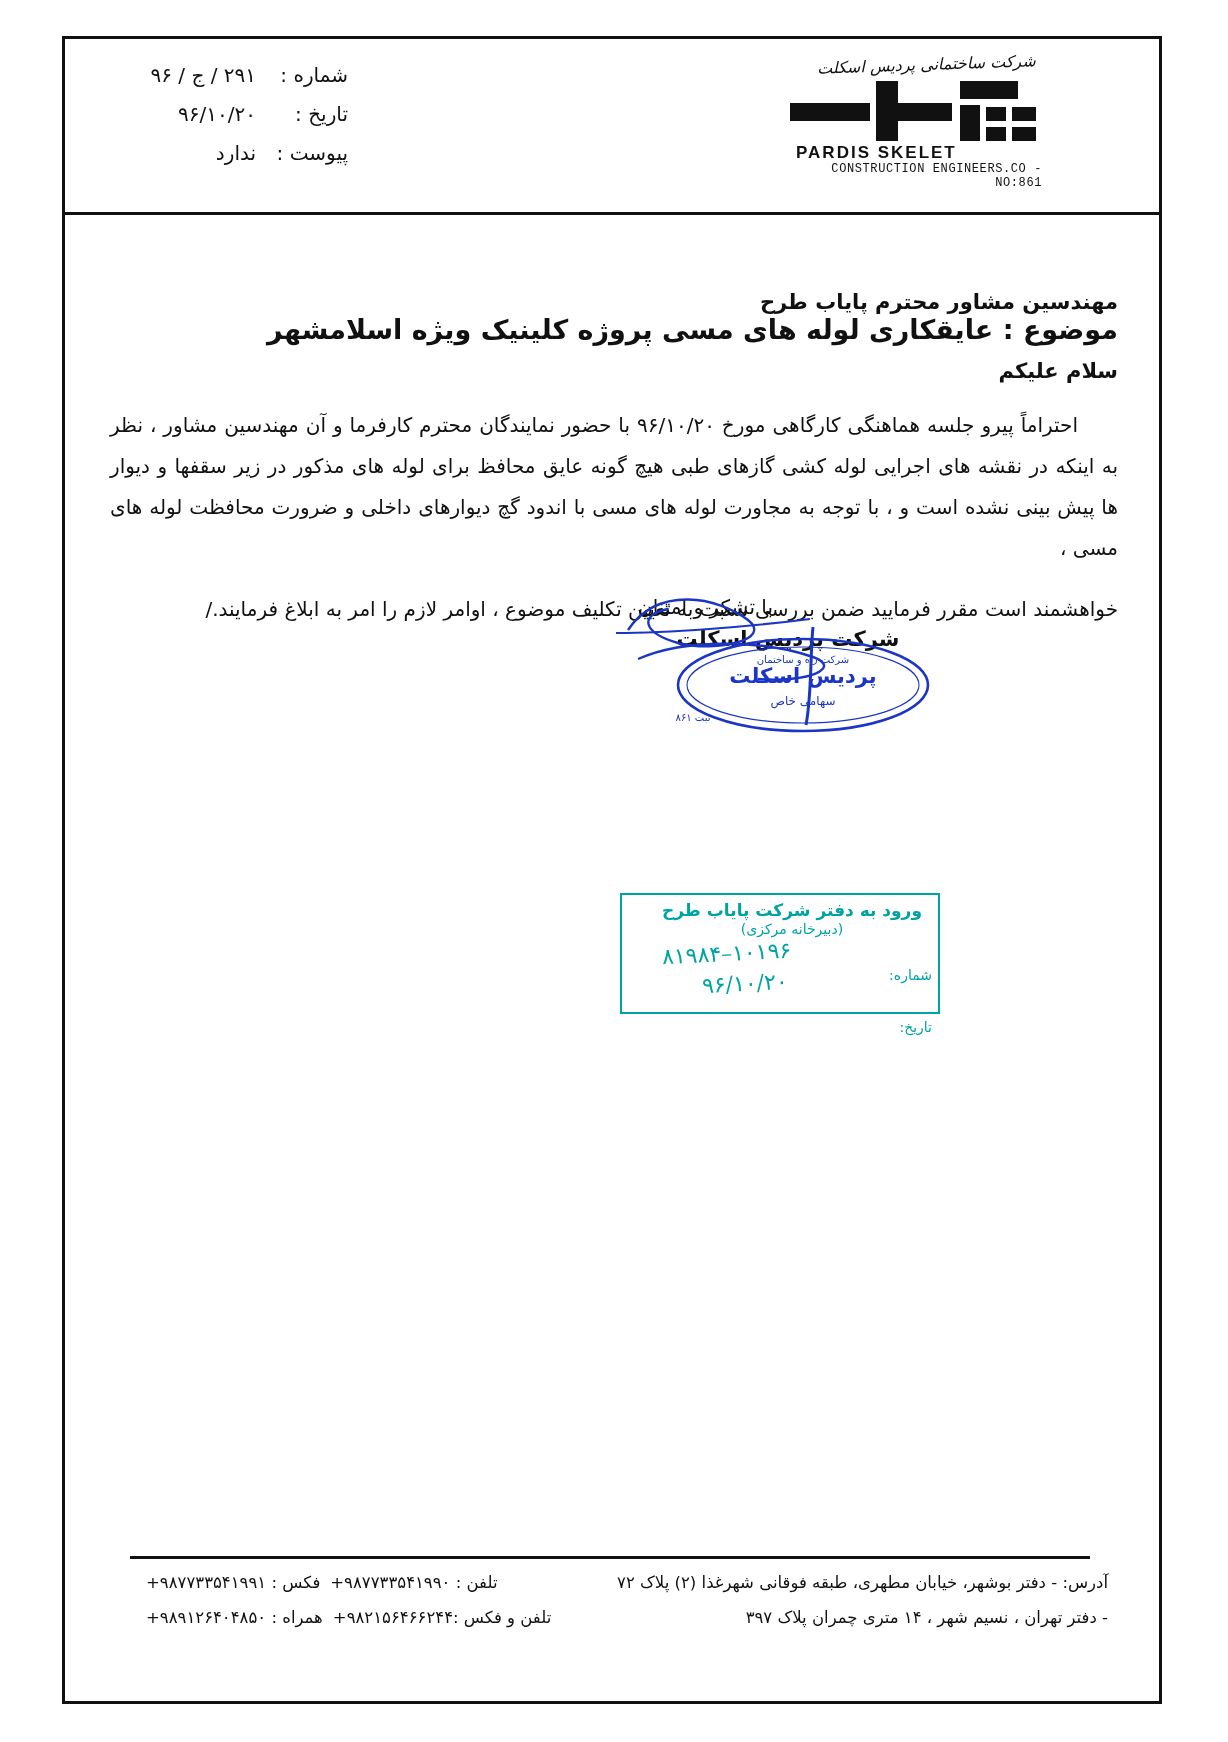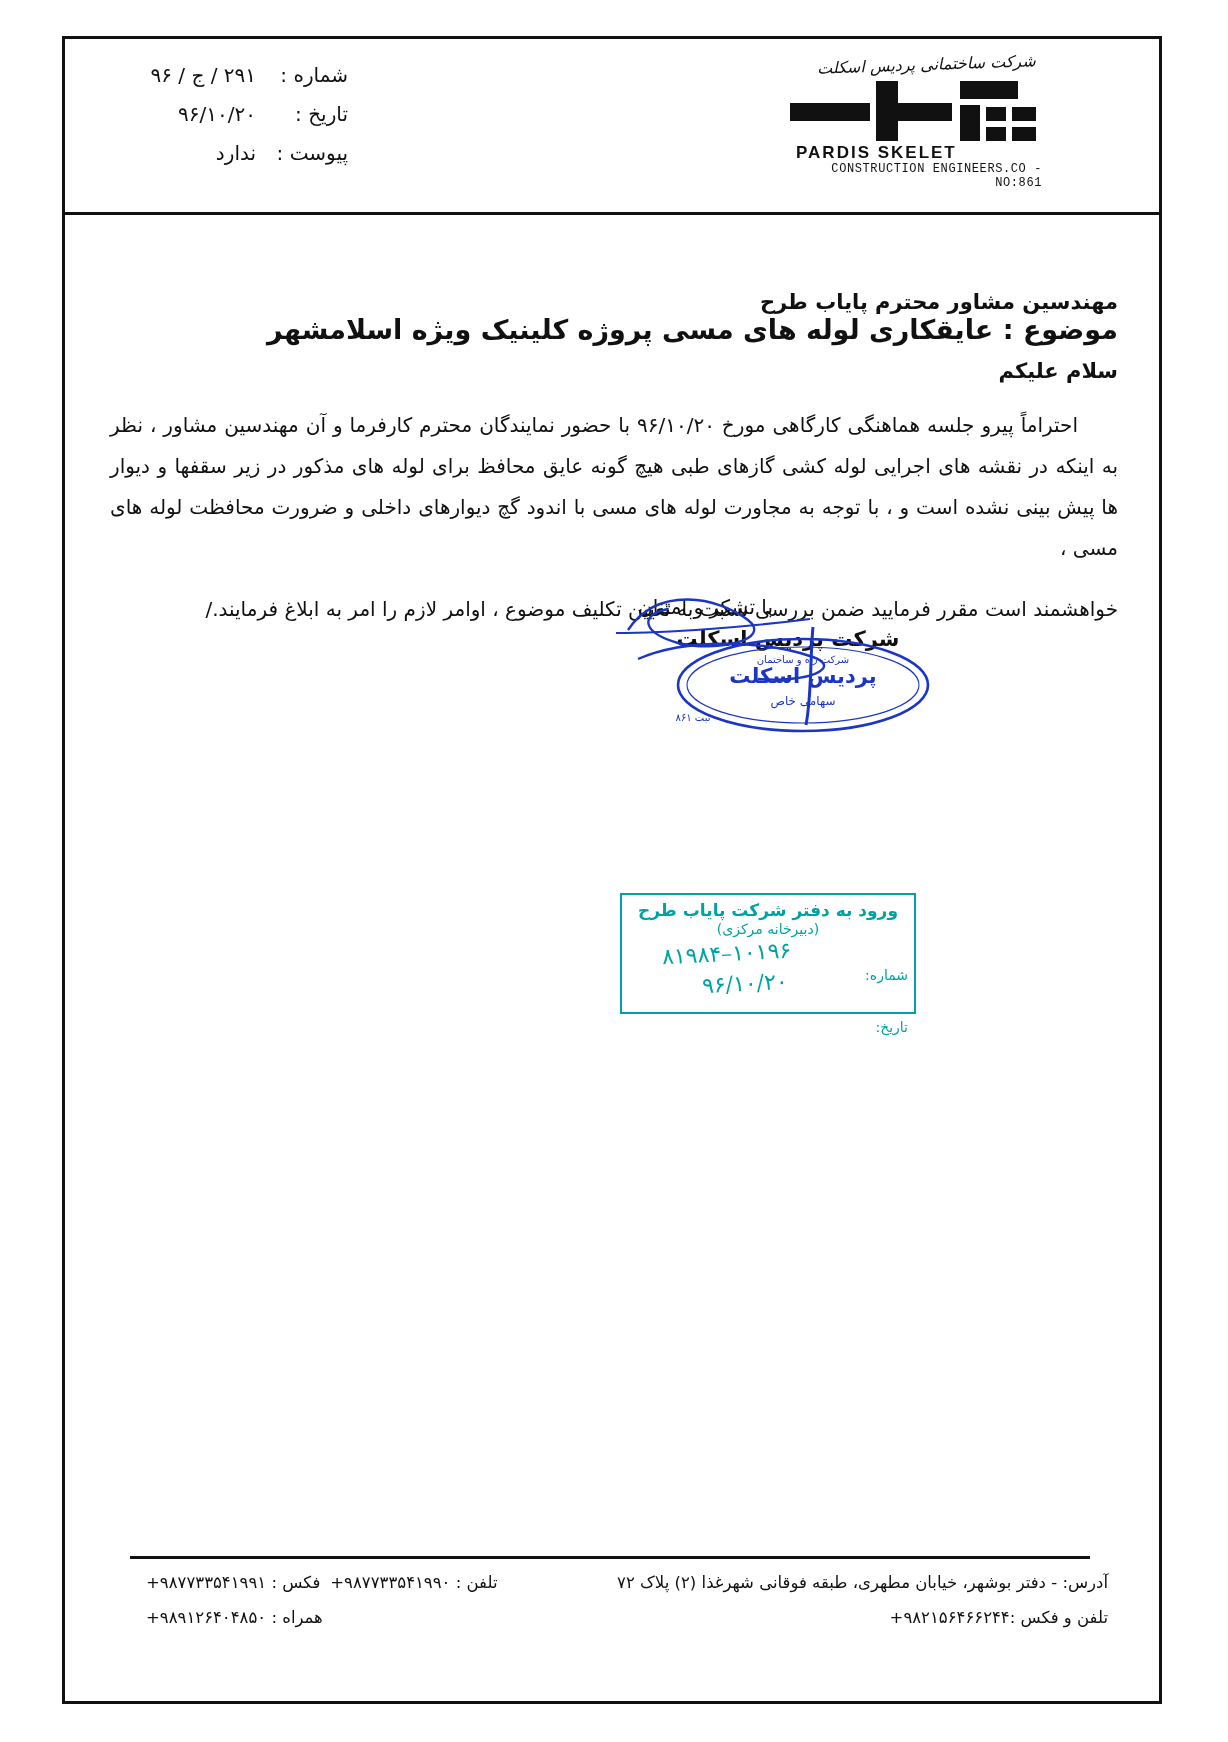--- a/index.html
+++ b/index.html
@@ -185,20 +185,21 @@
   .stamp {
     position: absolute;
     left: 620px;
     top: 893px;
     width: 292px;
     height: 117px;
     border: 2px solid #00a3a3;
     color: #00a3a3;
     direction: rtl;
     font-family: "DejaVu Sans", "Liberation Sans", sans-serif;
+    padding-left: 24px;
   }
   .stamp-title {
     text-align: center;
     font-size: 17px;
     font-weight: bold;
     margin-top: 5px;
     letter-spacing: 1px;
   }
   .stamp-sub {
     text-align: center;
@@ -331,18 +332,19 @@
   </div>
 
   <div class="footer-rule"></div>
   <div class="footer">
     <div class="footer-line">
       <span class="f-seg f-addr">آدرس: - دفتر بوشهر، خیابان مطهری، طبقه فوقانی شهرغذا (۲) پلاک ۷۲</span>
       <span class="f-seg f-tel">تلفن : ۹۸۷۷۳۳۵۴۱۹۹۰+</span>
       <span class="f-seg f-fax">فکس : ۹۸۷۷۳۳۵۴۱۹۹۱+</span>
     </div>
     <div class="footer-line">
+      <span class="f-seg f-addr">- دفتر تهران ، نسیم شهر ، ۱۴ متری چمران پلاک ۳۹۷</span>
       <span class="f-seg f-tel">تلفن و فکس :۹۸۲۱۵۶۴۶۶۲۴۴+</span>
       <span class="f-seg f-fax">همراه : ۹۸۹۱۲۶۴۰۴۸۵۰+</span>
     </div>
   </div>
 
 </div>
 
 </body></html>

